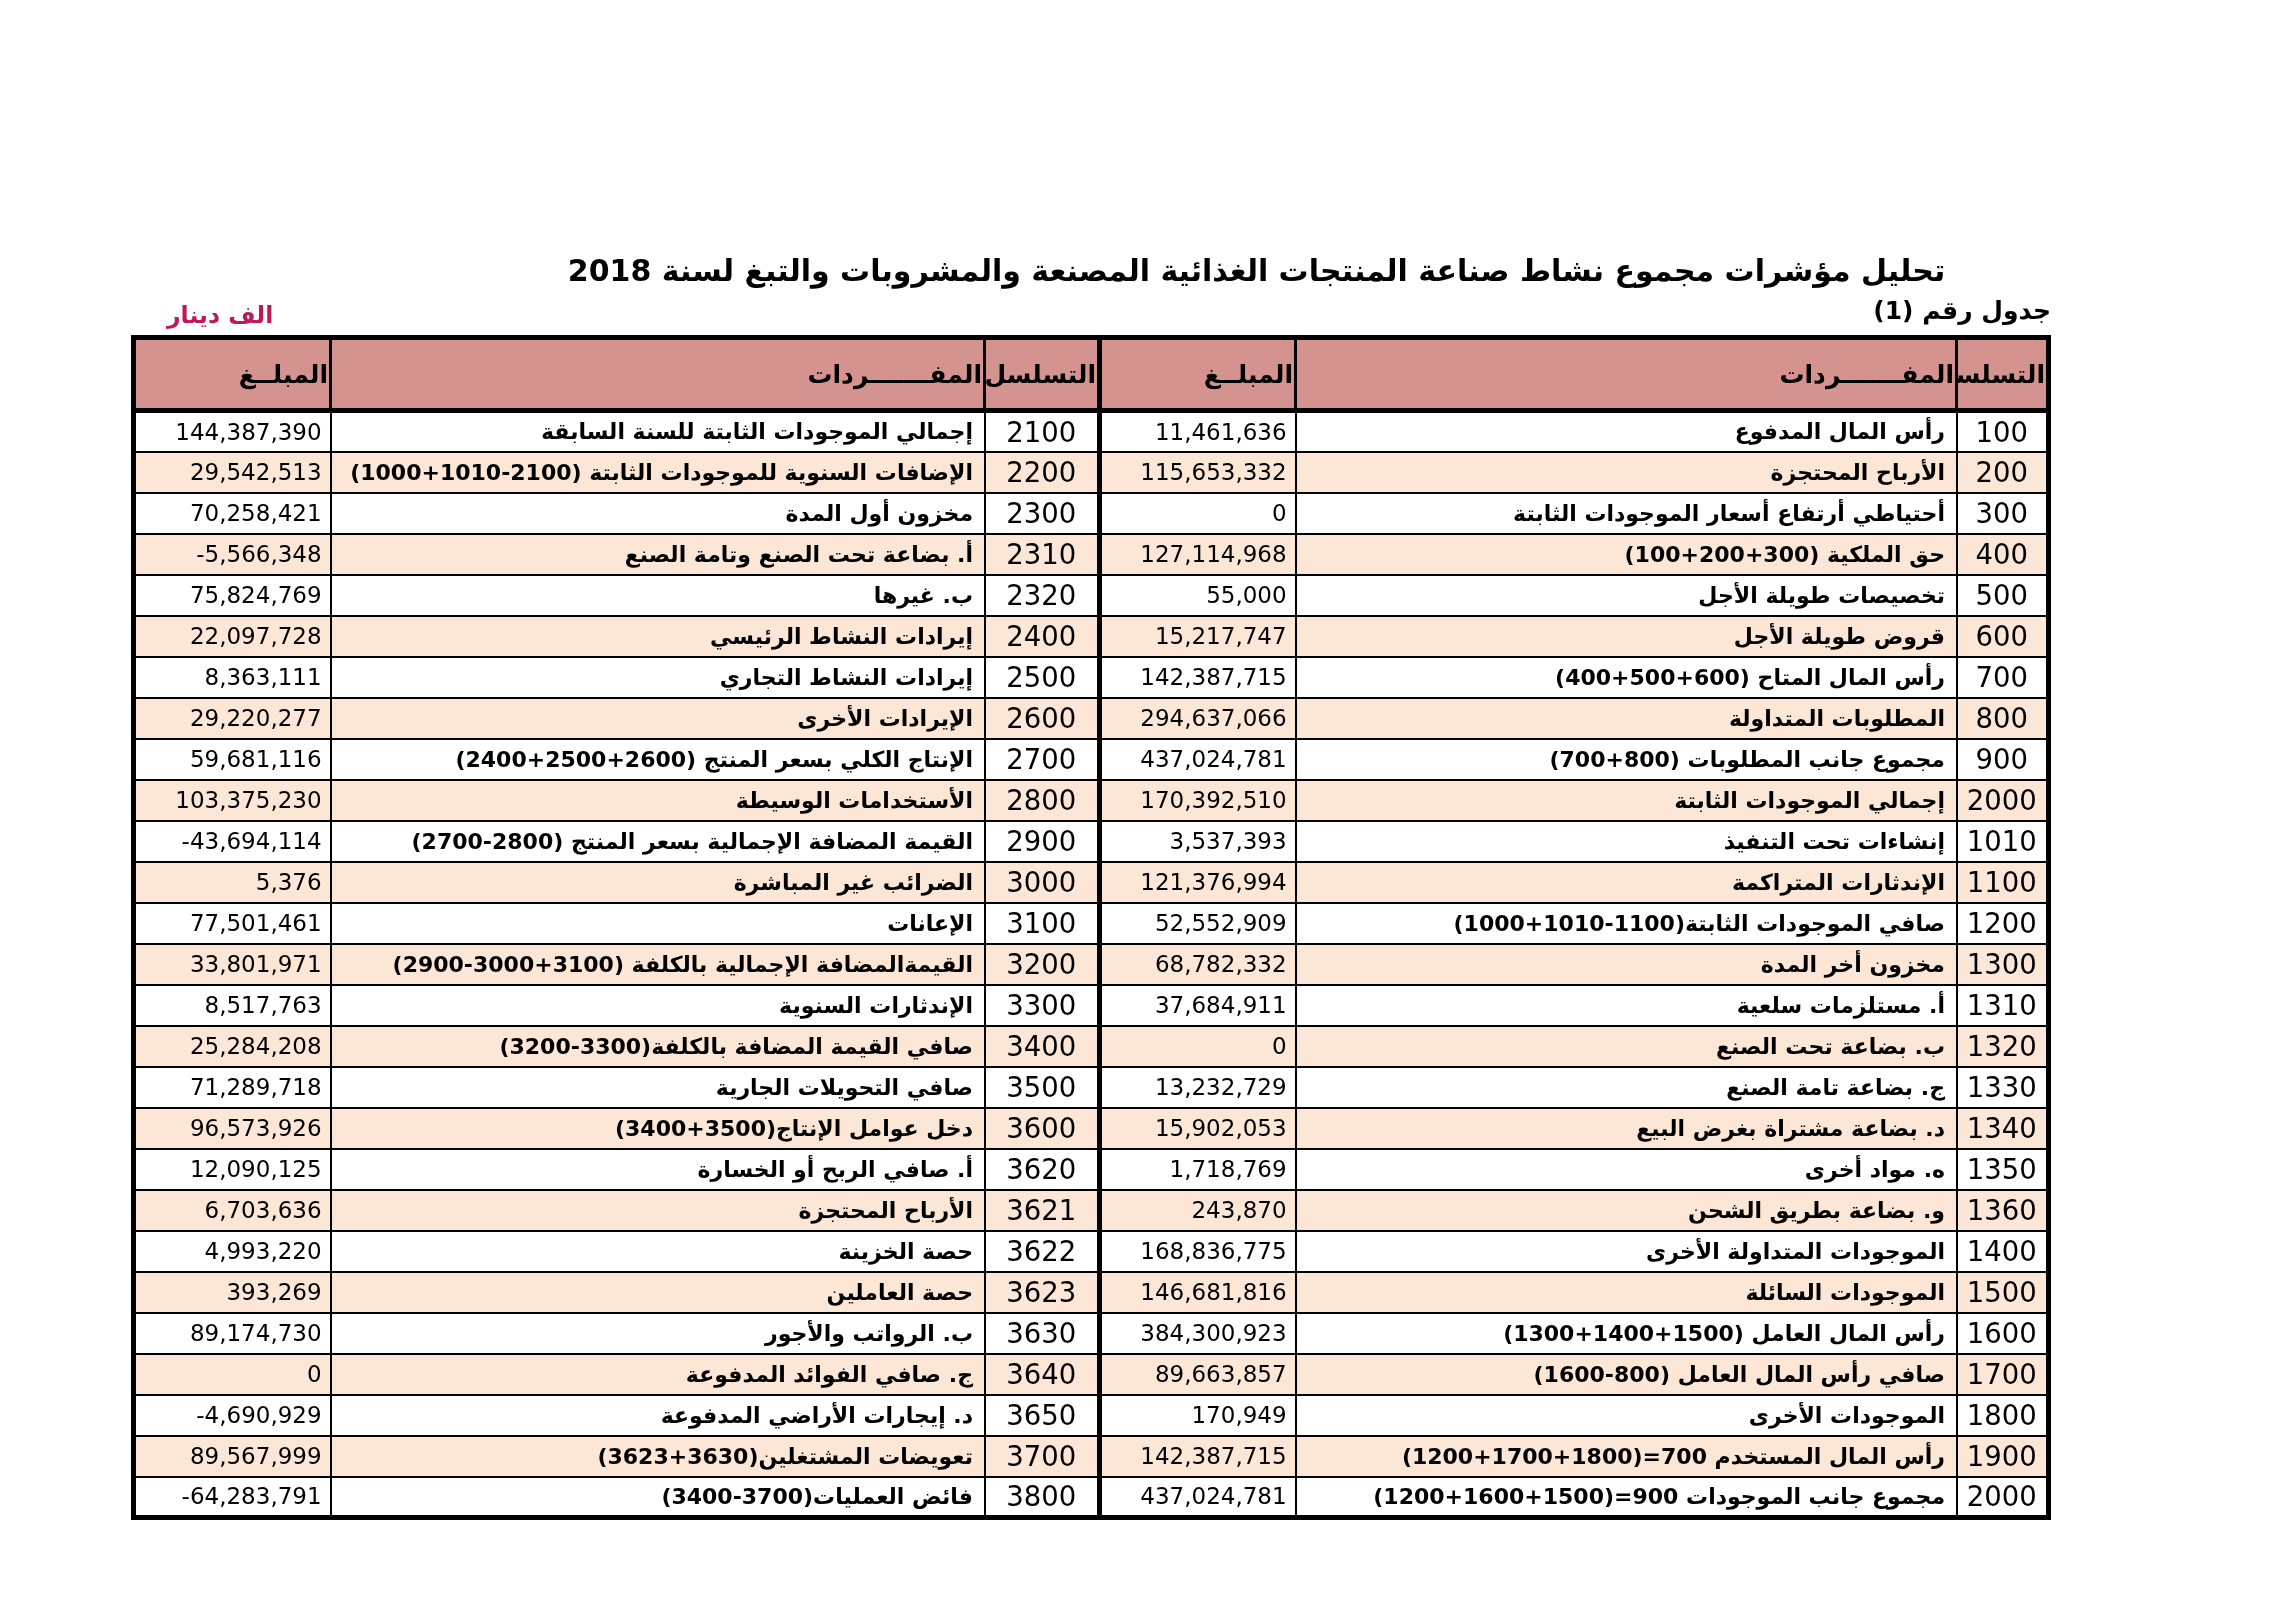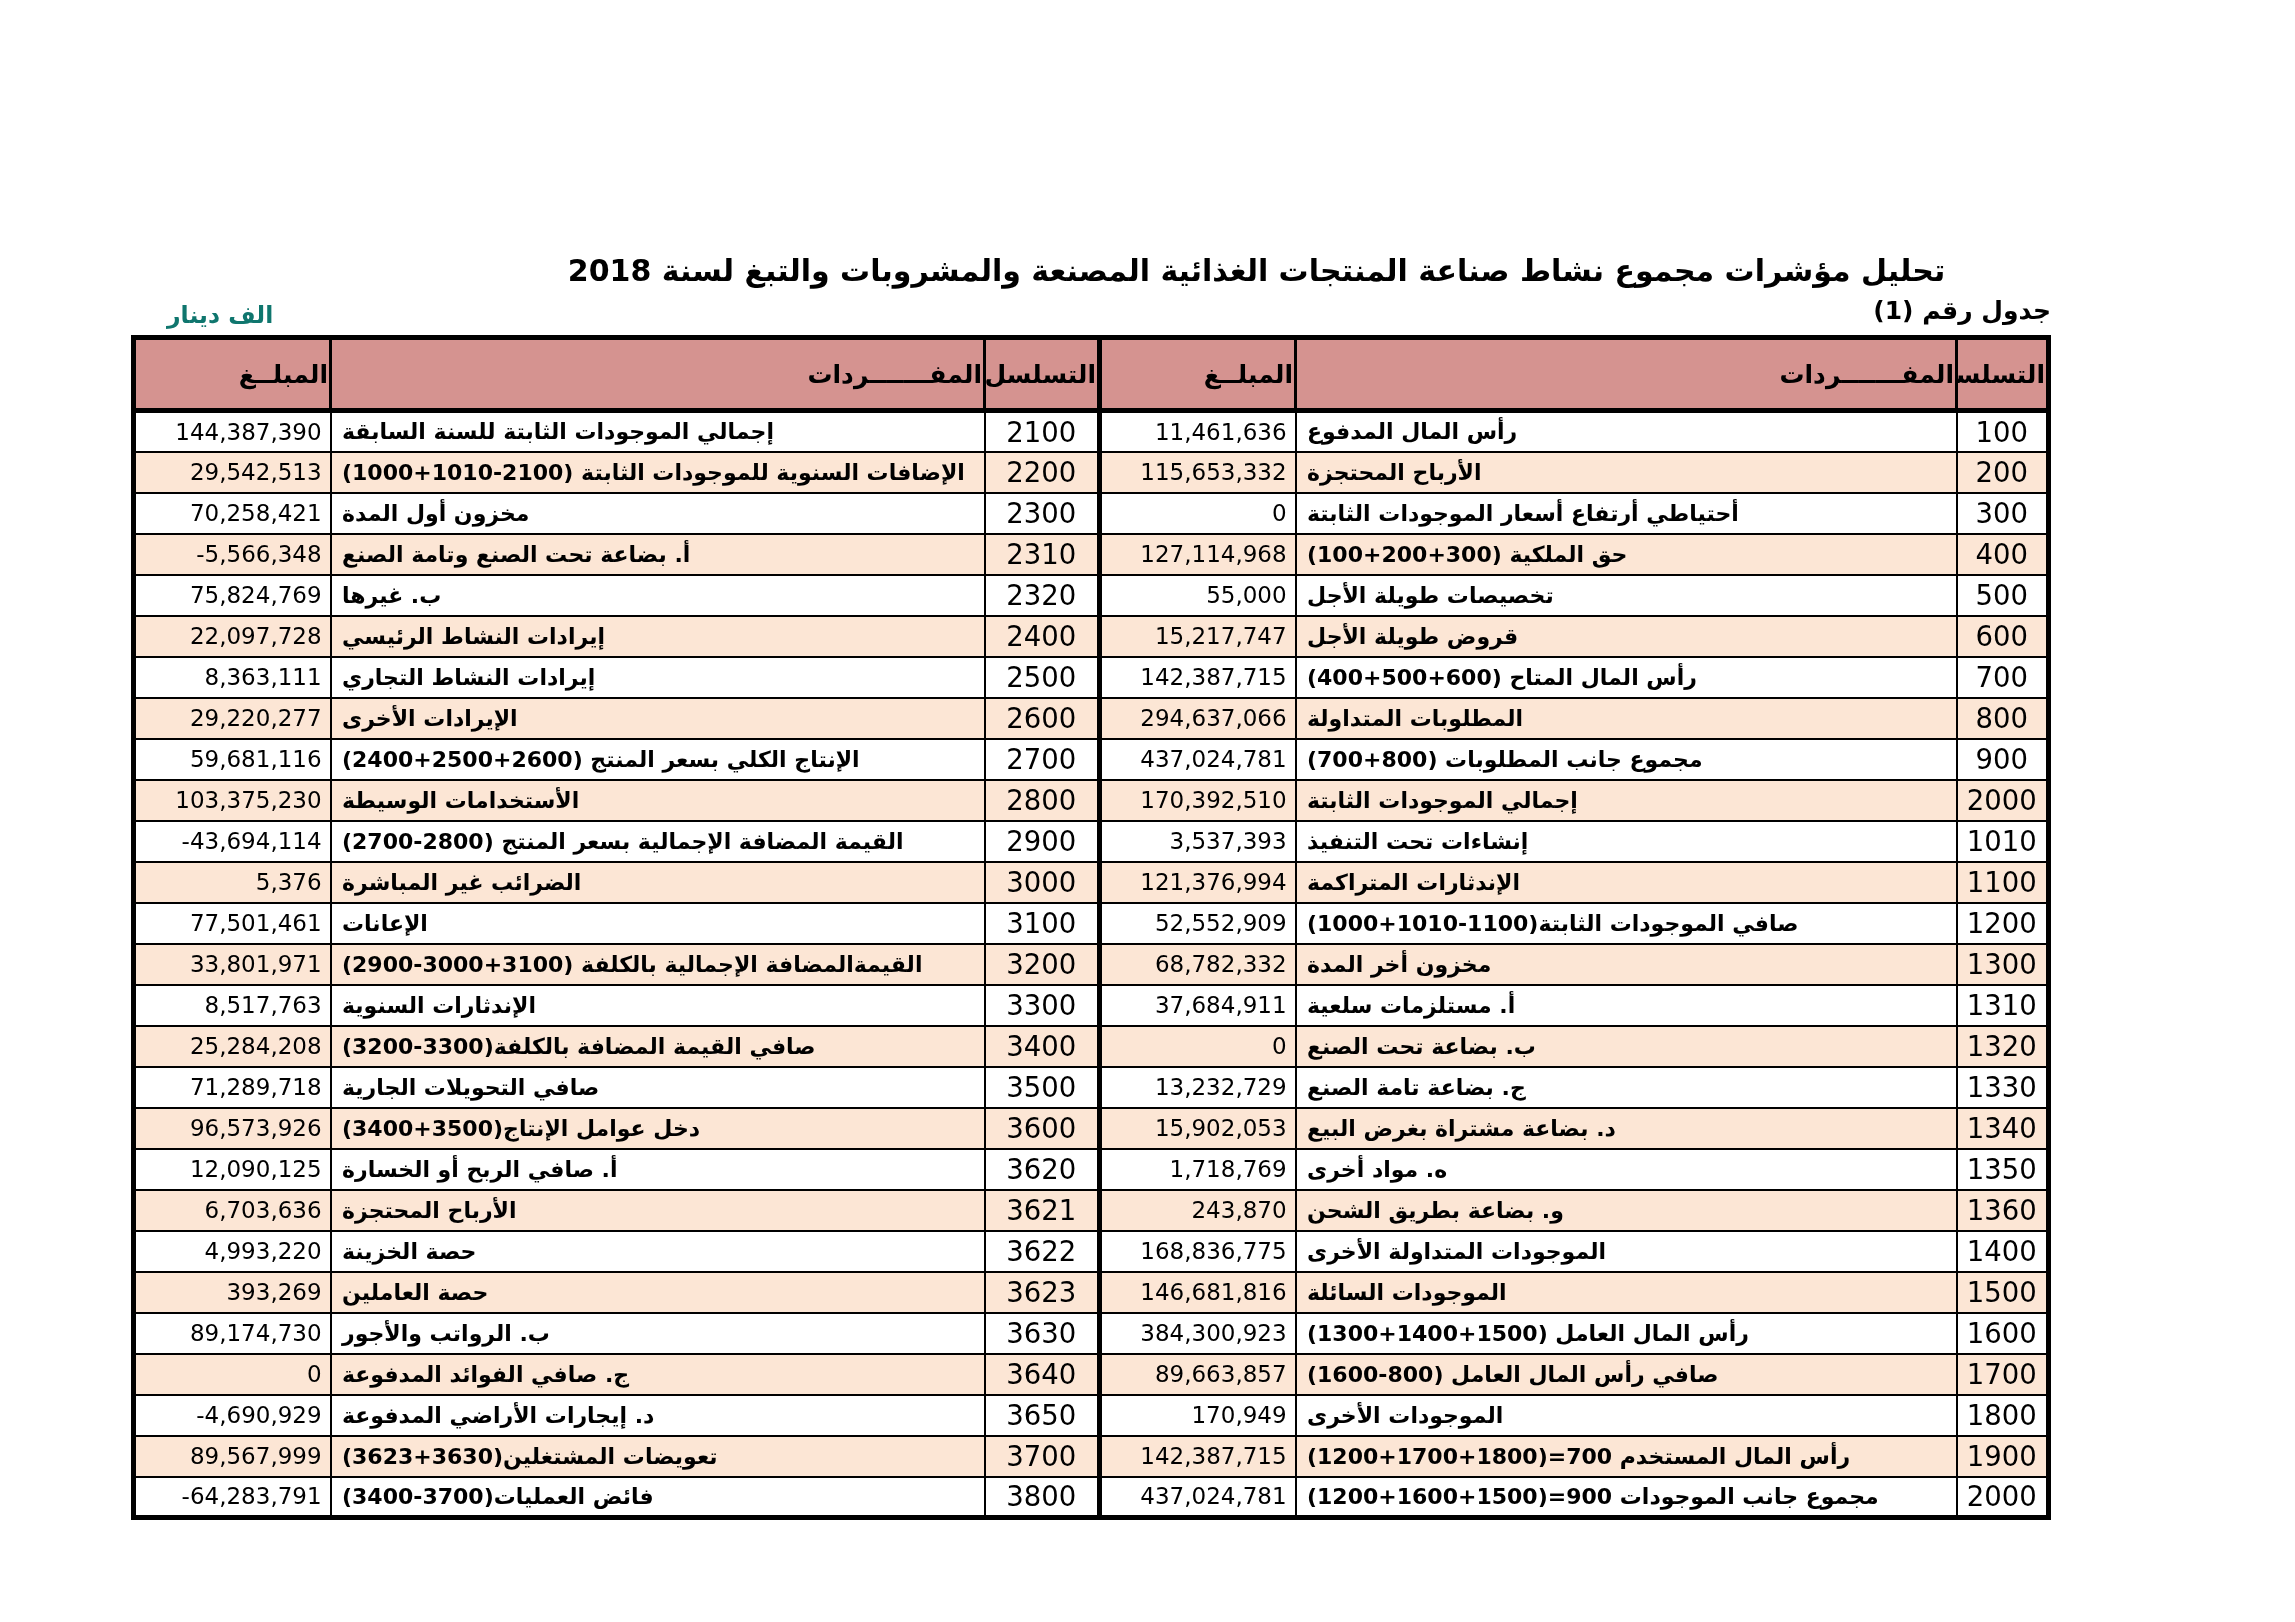--- a/index.html
+++ b/index.html
@@ -15,21 +15,21 @@
     position:absolute; top:253px; left:218px; right:0;
     text-align:center; font-size:30px; font-weight:bold; color:#000;
     white-space:nowrap;
   }
   .table-label {
     position:absolute; top:296px; right:244px;
     font-size:25px; font-weight:bold; color:#000; white-space:nowrap;
   }
   .unit-label {
     position:absolute; top:301px; left:167px;
-    font-size:23.6px; font-weight:bold; color:#0f766e; white-space:nowrap;
+    font-size:23.6px; font-weight:bold; color:#be185d; white-space:nowrap;
   }
 
   table.main-table {
     position:absolute; top:335px; right:244px;
     width:1915px; border-collapse:collapse; table-layout:fixed;
     direction:rtl;
     border:5.9px solid #000;
   }
   .main-table th {
     height:73px;
@@ -41,21 +41,21 @@
     white-space:nowrap; overflow:hidden;
   }
   .main-table td {
     height:41px;
     border:2.6px solid #000;
     vertical-align:middle;
     white-space:nowrap; overflow:hidden;
     color:#000; background:#ffffff;
   }
   .main-table td.serial { text-align:center; font-size:27.5px; }
-  .main-table td.item   { text-align:left; font-size:22px; font-weight:bold; padding:0 10.5px; }
+  .main-table td.item   { text-align:right; font-size:22px; font-weight:bold; padding:0 10.5px; }
   .main-table td.amount { direction:ltr; text-align:right; font-size:23px; padding:0 7.9px; }
   .main-table th.divider-right, .main-table td.divider-right { border-right:5.9px solid #000; }
   .main-table tbody tr:nth-child(even) td { background:var(--stripe-bg); }
   .main-table th { background:var(--header-bg); }
 </style>
 </head>
 <body>
 
 <div class="page">
 

